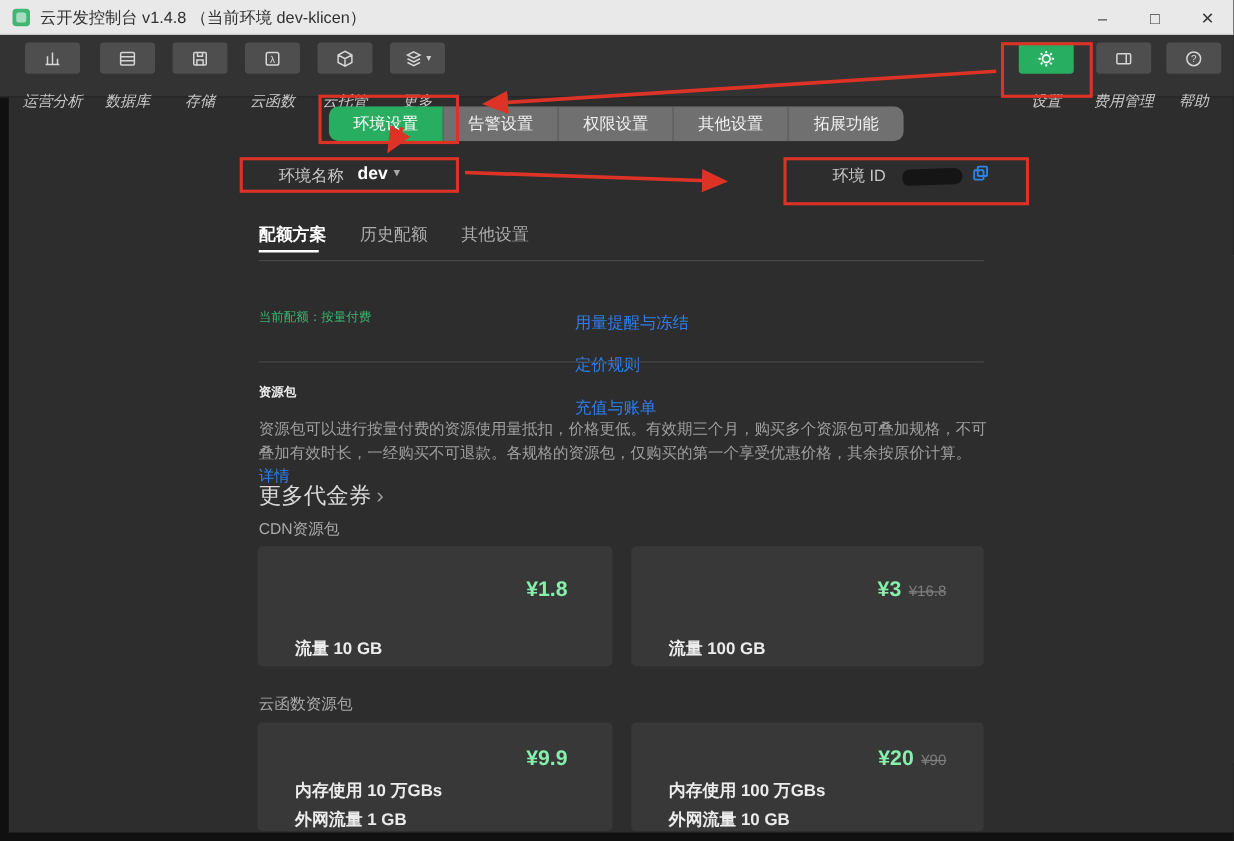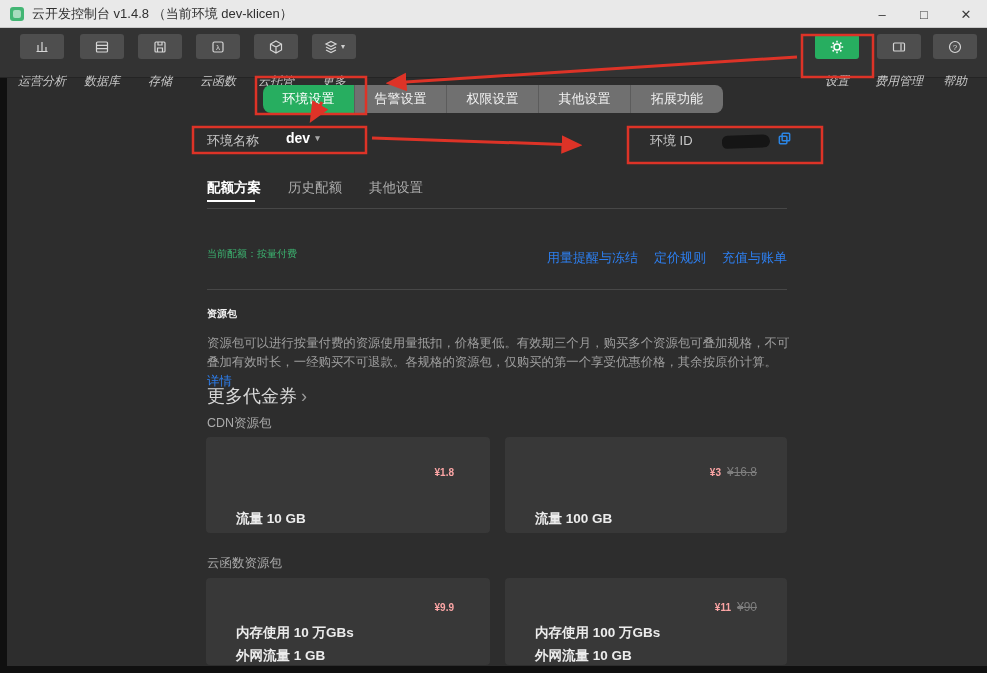--- a/index.html
+++ b/index.html
@@ -37,52 +37,52 @@
   .edge-left { position:absolute; left:0; top:78px; width:7px; height:595px; background:#101010; }
   .edge-bottom { position:absolute; left:0; top:666px; width:987px; height:7px; background:#101010; }
   
   .segmented { position:absolute; left:263px; top:85px; height:28px; display:flex;
     border-radius:8px; overflow:hidden; }
   .seg-tab { width:92px; height:28px; display:flex; align-items:center; justify-content:center;
     background:#707070; color:#f2f2f2; font-size:13px; border-right:1px solid #5c5c5c; cursor:pointer; }
   .seg-tab:last-child { border-right:none; }
   .seg-tab.active { background:var(--accent-green); color:#fff; }
   
-  .env-label { position:absolute; font-size:13px; color:#c8c8c8; }
+  .env-label { position:absolute; font-size:13px; color:#c8c8c8;margin-left:16px; }
   .env-value { position:absolute; left:286px; top:130px; font-size:14px; font-weight:bold; color:#fff; cursor:pointer; }
   .env-caret { font-size:9px; color:#a8a8a8; margin-left:5px; vertical-align:2px; }
   .redacted { position:absolute; left:722px; top:135px; width:48px; height:13px;
     background:#151515; border-radius:8px 10px 9px 7px; transform:rotate(-2deg); }
   .copy-icon { position:absolute; left:777px; top:131px; cursor:pointer; }
   .copy-icon svg { stroke:var(--copy-blue); fill:none; stroke-width:1.6; }
   
   .subtabs { position:absolute; left:207px; top:179px; display:flex; gap:27px; }
   .subtab { font-size:13.5px; color:#adadad; cursor:pointer; }
   .subtab.active { color:#ffffff; font-weight:bold; }
   .subtab-underline { position:absolute; left:207px; top:200px; width:48px; height:2px; background:#fff; }
   .sep { position:absolute; left:207px; width:580px; height:1px; background:#474747; }
   
   .quota-text { position:absolute; left:207px; top:247px; font-size:10px; color:var(--quota-green); }
   .quota-links { position:absolute; left:460px; top:249px; width:327px;
-    display:flex; justify-content:flex-end; gap:16px; }
+    display:flex; justify-content:flex-end; gap:16px;flex-direction:column; }
   .quota-links a { font-size:13px; color:var(--link-blue); text-decoration:none; cursor:pointer; white-space:nowrap; }
   
   .res-title { position:absolute; left:207px; top:307px; font-size:10px; font-weight:bold; color:#f0f0f0; }
   .res-desc { position:absolute; left:207px; top:334px; width:585px;
     font-size:12.4px; line-height:19px; color:#9f9f9f; }
   .res-desc a { color:var(--link-blue); text-decoration:none; cursor:pointer; }
   .more-coupons { position:absolute; left:207px; top:384px; font-size:18px; color:#d8d8d8; cursor:pointer; }
   .more-coupons .chev { color:#9a9a9a; margin-left:4px; }
   .group-label { position:absolute; left:207px; font-size:12.5px; color:#ababab; }
   .card { position:absolute; background:#383838; border-radius:4px; display:flex;
     justify-content:space-between; cursor:pointer; }
   .card .lines { display:flex; flex-direction:column; gap:5px;justify-content:flex-end; }
   .card .line { font-size:13.5px; font-weight:bold; color:#ececec; }
   .card .price-wrap { white-space:nowrap; }
-  .card .price { font-size:10px; font-weight:bold; color:#fca5a5;text-align:center; }
+  .card .price { font-size:17px; font-weight:bold; color:#86efac;text-align:center; }
   .card .old-price { font-size:12px; color:#7e7e7e; text-decoration:line-through; margin-left:6px; }
   .cdn-card { top:437px; height:96px; padding:25px 30px 0 30px; }
   .fn-card  { top:578px; height:87px; padding:19px 30px 0 30px; }
   
   .annotations { position:absolute; left:0; top:0; width:987px; height:673px;
     pointer-events:none; z-index:50; }
   .ann-box { stroke:var(--annotation-red); stroke-width:2.5; fill:none; }
   .ann-line { stroke:var(--annotation-red); stroke-width:3; fill:none; }
   .ann-fill { fill:var(--annotation-red); }
 </style>
@@ -261,21 +261,21 @@
         <span class="line">内存使用 10 万GBs</span>
         <span class="line">外网流量 1 GB</span>
       </div>
     <div class="price-wrap"><span class="price">¥9.9</span><span class="old-price"></span></div>
   </div>
   <div class="card fn-card" style="left:505px;width:282px">
     <div class="lines">
         <span class="line">内存使用 100 万GBs</span>
         <span class="line">外网流量 10 GB</span>
       </div>
-    <div class="price-wrap"><span class="price">¥11</span><span class="old-price">¥90</span></div>
+    <div class="price-wrap"><span class="price">¥20</span><span class="old-price">¥90</span></div>
   </div>
 
   <svg class="annotations" viewBox="0 0 987 673">
     <defs>
       <marker id="ah" markerWidth="7" markerHeight="7" refX="5.5" refY="3.5" orient="auto">
         <path class="ann-fill" d="M0,0.4 L7,3.5 L0,6.6 Z"></path>
       </marker>
     </defs>
     <rect class="ann-box" x="802" y="35" width="71" height="42"></rect>
     <rect class="ann-box" x="256" y="77" width="110" height="37"></rect>

